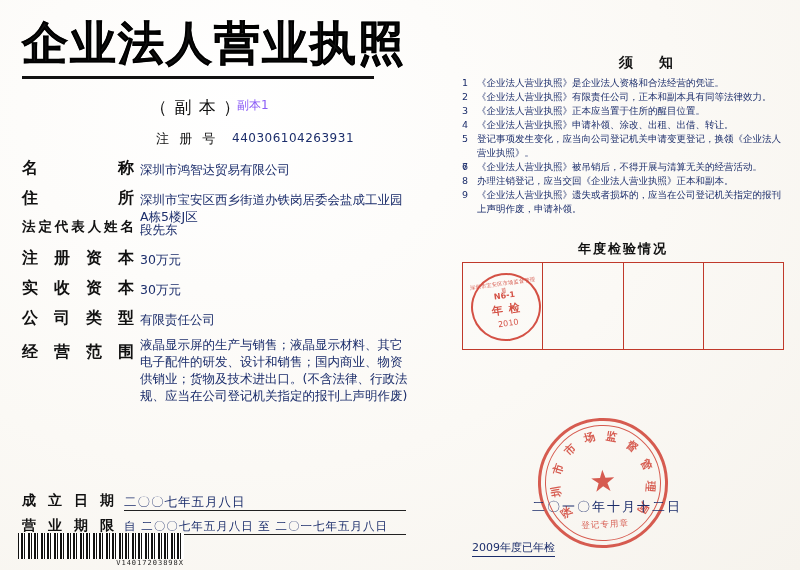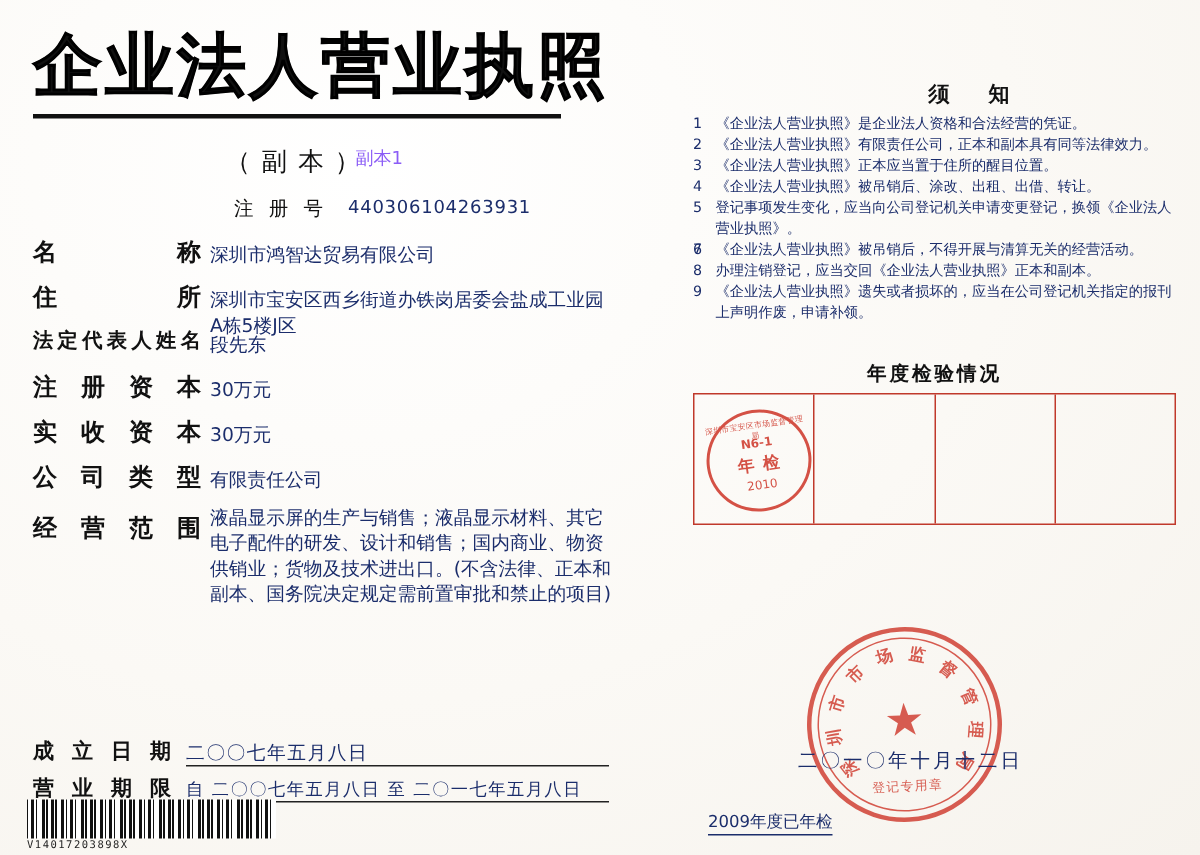--- a/index.html
+++ b/index.html
@@ -249,21 +249,21 @@
         #111 0px, #111 1px, #fff 1px, #fff 3px,
         #111 3px, #111 5px, #fff 5px, #fff 6px,
         #111 6px, #111 7px, #fff 7px, #fff 10px,
         #111 10px, #111 12px, #fff 12px, #fff 13px);
   }
   .barcode-text {
     position: absolute;
     left: 18px;
     top: 559px;
     width: 166px;
-    text-align: left;
+    text-align: right;
     font-family: "DejaVu Sans Mono", "Liberation Mono", monospace;
     font-size: 7px;
     color: #222;
     letter-spacing: 1px;
   }
 
   
   .seal {
     position: absolute;
     left: 538px;
@@ -362,40 +362,40 @@
     <div class="field-label" style="top:238px">注 册 资 本</div>
     <div class="field-value" style="top:241px">30万元</div>
 
     <div class="field-label" style="top:268px">实 收 资 本</div>
     <div class="field-value" style="top:271px">30万元</div>
 
     <div class="field-label" style="top:298px">公 司 类 型</div>
     <div class="field-value" style="top:301px">有限责任公司</div>
 
     <div class="field-label" style="top:332px">经 营 范 围</div>
-    <div class="field-value" style="top:326px">液晶显示屏的生产与销售；液晶显示材料、其它电子配件的研发、设计和销售；国内商业、物资供销业；货物及技术进出口。(不含法律、正本和副本、国务院决定规定需前置审批和禁止的项目)</div>
+    <div class="field-value" style="top:326px">液晶显示屏的生产与销售；液晶显示材料、其它电子配件的研发、设计和销售；国内商业、物资供销业；货物及技术进出口。(不含法律、行政法规、应当在公司登记机关指定的报刊上声明作废)</div>
   </div>
 
   <div class="bottom-label" style="top:492px">成 立 日 期</div>
   <div class="bottom-value" style="top:494px">二〇〇七年五月八日</div>
   <div class="hline" style="left:124px; top:510px; width:282px"></div>
 
   <div class="bottom-label" style="top:517px">营 业 期 限</div>
   <div class="bottom-value" style="top:519px; font-size:11.5px">自 二〇〇七年五月八日 至 二〇一七年五月八日</div>
   <div class="hline" style="left:124px; top:534px; width:282px"></div>
 
   <div class="barcode"></div>
   <div class="barcode-text">V14017203898X</div>
 
   <div class="notes-title">须　知</div>
   <div class="notes-list">
     <div class="note-item"><span class="note-num">1</span><span>《企业法人营业执照》是企业法人资格和合法经营的凭证。</span></div>
     <div class="note-item"><span class="note-num">2</span><span>《企业法人营业执照》有限责任公司，正本和副本具有同等法律效力。</span></div>
     <div class="note-item"><span class="note-num">3</span><span>《企业法人营业执照》正本应当置于住所的醒目位置。</span></div>
-    <div class="note-item"><span class="note-num">4</span><span>《企业法人营业执照》被吊销后、涂改、出租、出借、转让。</span></div>
+    <div class="note-item"><span class="note-num">4</span><span>《企业法人营业执照》申请补领、涂改、出租、出借、转让。</span></div>
     <div class="note-item"><span class="note-num">5</span><span>登记事项发生变化，应当向公司登记机关申请变更登记，换领《企业法人营业执照》。</span></div>
     <div class="note-item"><span class="note-num">6</span></div>
     <div class="note-item"><span class="note-num">7</span><span>《企业法人营业执照》被吊销后，不得开展与清算无关的经营活动。</span></div>
     <div class="note-item"><span class="note-num">8</span><span>办理注销登记，应当交回《企业法人营业执照》正本和副本。</span></div>
     <div class="note-item"><span class="note-num">9</span><span>《企业法人营业执照》遗失或者损坏的，应当在公司登记机关指定的报刊上声明作废，申请补领。</span></div>
   </div>
 
   <div class="inspect-title">年度检验情况</div>
   <div class="inspect-table">
     <div class="inspect-cell">

